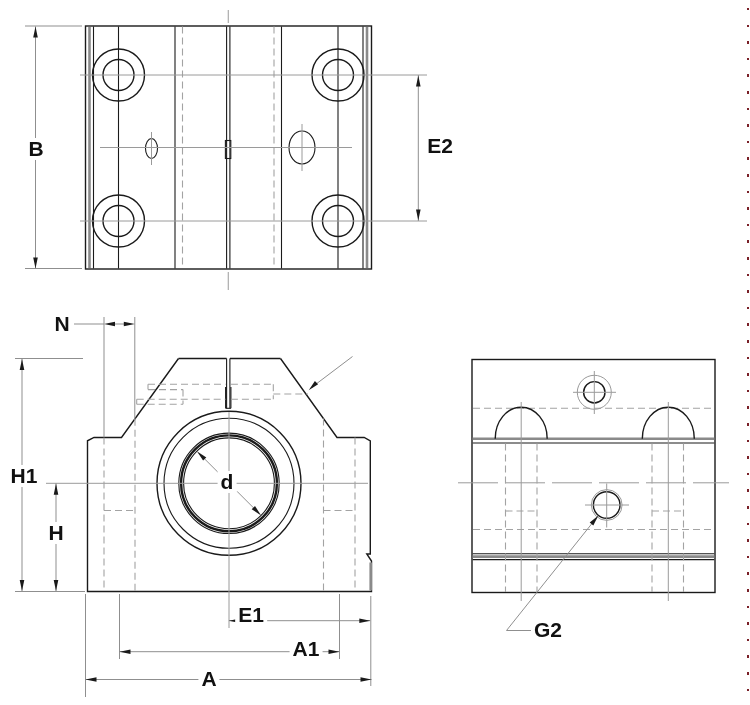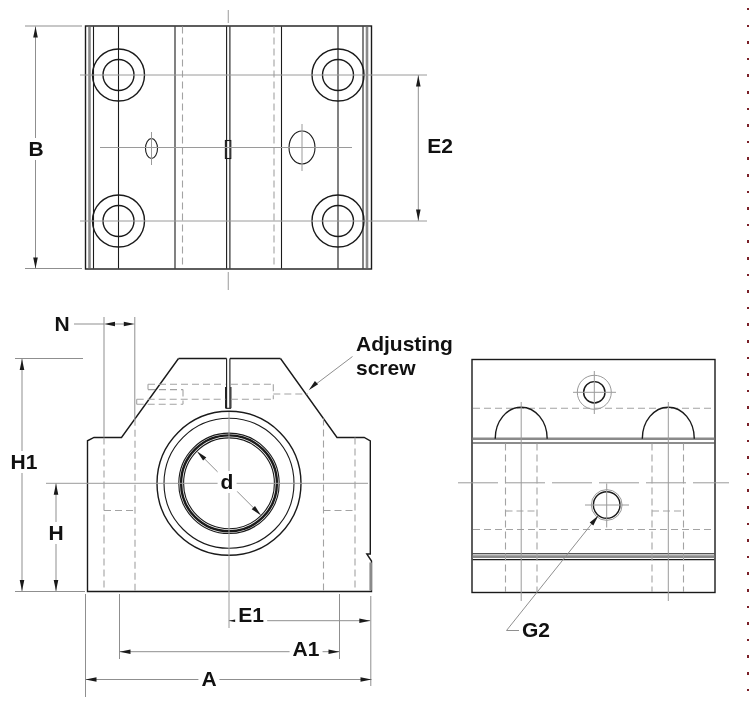--- a/index.html
+++ b/index.html
@@ -248,24 +248,22 @@
     <g>
       <line x1="506.5" y1="630.5" x2="596.5" y2="517.8" class="dim"></line>
       <line x1="506.5" y1="630.5" x2="531" y2="630.5" class="dim"></line>
       <polygon class="arrow" points="598.4,515.4 589.7,522.6 593.3,525.5"></polygon>
     </g>
   </svg>
 
   <span class="dimlabel" style="left:36px;top:149px">B</span>
   <span class="dimlabel" style="left:440px;top:146px">E2</span>
   <span class="dimlabel" style="left:62px;top:324px">N</span>
-  <span class="dimlabel" style="left:24px;top:462px">H1</span>
+  <span class="dimlabel" style="left:24px;top:476px">H1</span>
   <span class="dimlabel" style="left:56px;top:533px">H</span>
   <span class="dimlabel" style="left:227px;top:482px">d</span>
   <span class="dimlabel" style="left:306px;top:649px">A1</span>
   <span class="dimlabel" style="left:251px;top:615px">E1</span>
   <span class="dimlabel" style="left:209px;top:679px">A</span>
-  <span class="dimlabel" style="left:536px;top:630px">G2</span>
-  <span class="note" style="left:356px;top:332px">Adjusting
-screw</span>
+  <span class="dimlabel" style="left:548px;top:630px">G2</span>
 
   <div class="edge-dots"></div>
 </div>
 
 </body></html>

